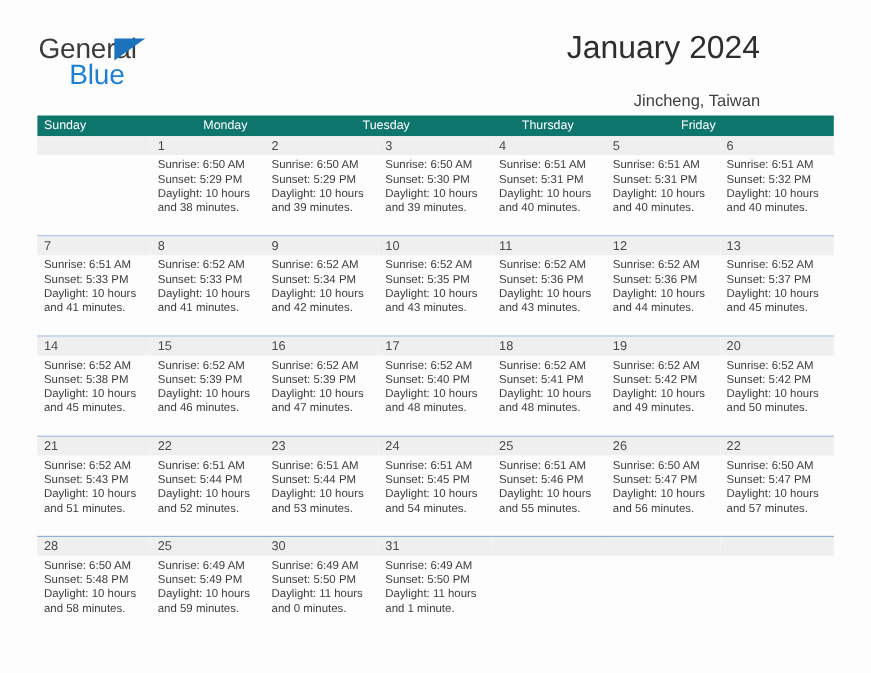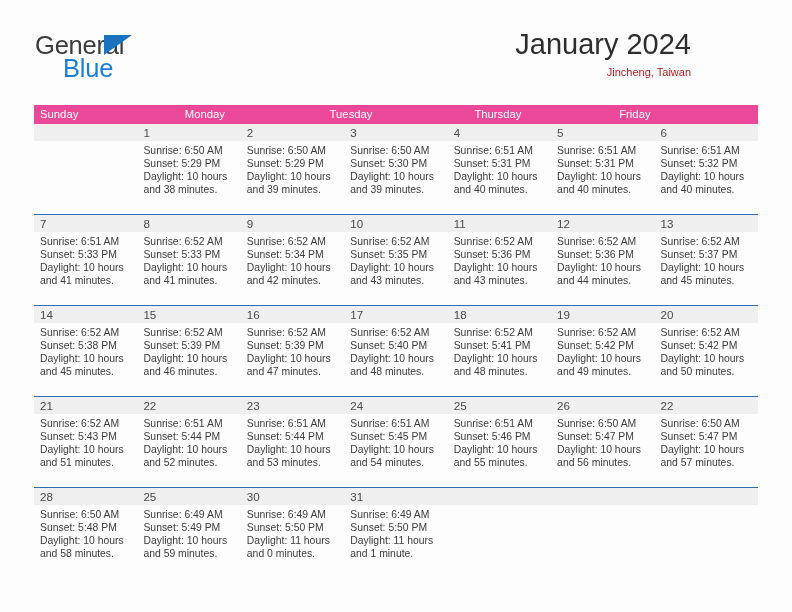--- a/index.html
+++ b/index.html
@@ -75,39 +75,39 @@
   }
   .cal-title {
     font-size: 29px;
     color: #2e2e2e;
     line-height: 1.12;
     white-space: nowrap;
     font-weight: normal;
     margin: 0;
   }
   .cal-subtitle {
-    font-size: 11px;
-    color: #b91c1c;
+    font-size: 15px;
+    color: #404040;
     line-height: 1.2;
-    margin-top: 6px;
+    margin-top: 23px;
     white-space: nowrap;
   }
 
   
   .calendar {
     position: absolute;
     left: 34px;
     top: 105px;
     width: 724px;
   }
 
   .weekday-row {
     display: flex;
     width: 100%;
-    background: #ec4899;
+    background: #0f766e;
     height: 19px;
   }
   .weekday-cell {
     flex: 1 1 0;
     color: #ffffff;
     font-size: 11.3px;
     line-height: 19px;
     padding-left: 6px;
     box-sizing: border-box;
     white-space: nowrap;

